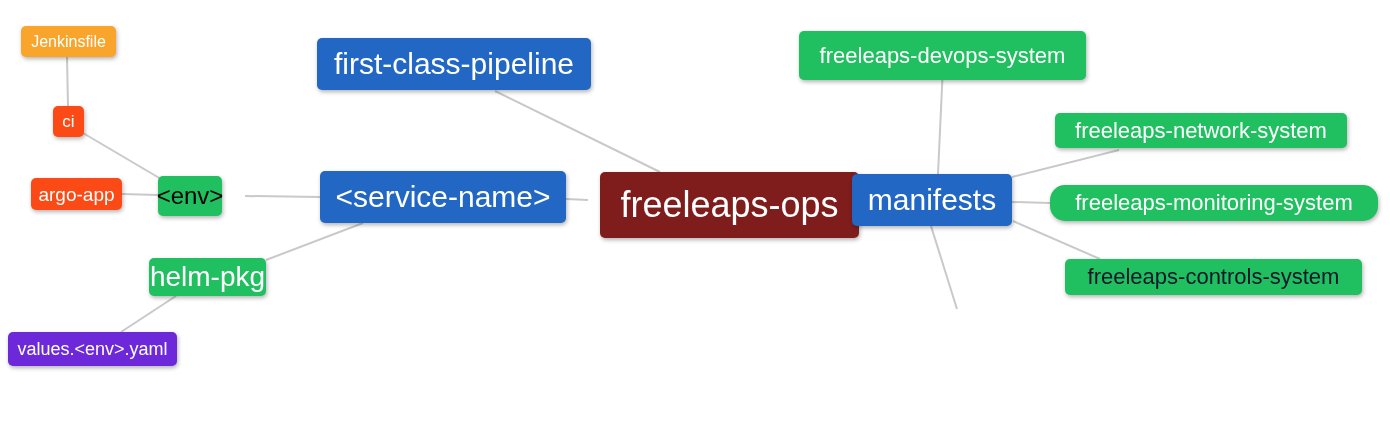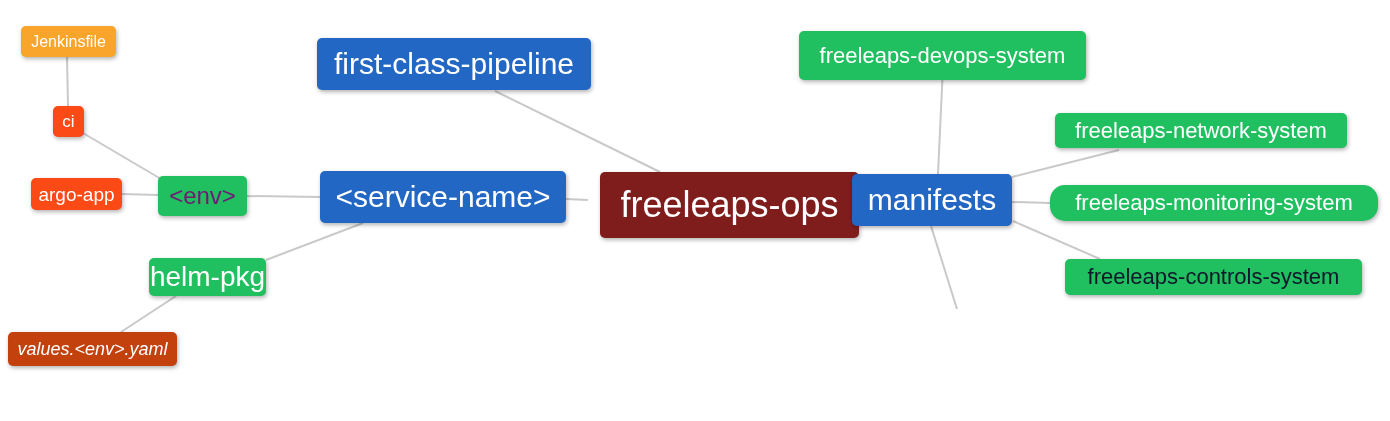--- a/index.html
+++ b/index.html
@@ -55,23 +55,23 @@
       <line x1="938" y1="174" x2="943" y2="66" stroke="#c9c9c9" stroke-width="2"></line>
       <line x1="1012" y1="177" x2="1119" y2="150" stroke="#c9c9c9" stroke-width="2"></line>
       <line x1="1012" y1="202" x2="1050" y2="203" stroke="#c9c9c9" stroke-width="2"></line>
       <line x1="1013" y1="221" x2="1100" y2="259" stroke="#c9c9c9" stroke-width="2"></line>
       <line x1="931" y1="226" x2="957" y2="309" stroke="#c9c9c9" stroke-width="2"></line>
     </svg>
   <div id="nodes">
       <div class="node" style="left: 21px; top: 26px; width: 95px; height: 31px; font-size: 16px; background: rgb(249, 164, 43); color: rgb(255, 255, 255);">Jenkinsfile</div>
       <div class="node" style="left: 53px; top: 106px; width: 31px; height: 31px; font-size: 17px; background: rgb(251, 74, 22); color: rgb(255, 255, 255);">ci</div>
       <div class="node" style="left: 31px; top: 178px; width: 91px; height: 32px; font-size: 19px; background: rgb(251, 74, 22); color: rgb(255, 255, 255);">argo-app</div>
-      <div class="node" style="left: 158px; top: 176px; width: 89px; height: 40px; font-size: 24px; background: rgb(32, 191, 96); color: #701a75;">&lt;env&gt;</div>
+      <div class="node" style="left: 158px; top: 176px; width: 64px; height: 40px; font-size: 24px; background: rgb(32, 191, 96); color: #000000;">&lt;env&gt;</div>
       <div class="node" style="left: 149px; top: 258px; width: 117px; height: 38px; font-size: 28px; background: rgb(32, 191, 96); color: rgb(255, 255, 255);">helm-pkg</div>
-      <div class="node" style="left: 8px; top: 332px; width: 169px; height: 34px; font-size: 18px; background: #c2410c; color: rgb(255, 255, 255); font-style: italic;">values.&lt;env&gt;.yaml</div>
+      <div class="node" style="left: 8px; top: 332px; width: 169px; height: 34px; font-size: 18px; background: #6d28d9; color: rgb(255, 255, 255);">values.&lt;env&gt;.yaml</div>
       <div class="node" style="left: 317px; top: 38px; width: 274px; height: 52px; font-size: 30px; background: rgb(34, 103, 195); color: rgb(255, 255, 255);">first-class-pipeline</div>
       <div class="node" style="left: 320px; top: 171px; width: 246px; height: 52px; font-size: 30px; background: rgb(34, 103, 195); color: rgb(255, 255, 255);">&lt;service-name&gt;</div>
       <div class="node" style="left: 588px; top: 172px; width: 259px; height: 66px; font-size: 36px; background: #7f1d1d; color: rgb(255, 255, 255); margin-left: 12px;">freeleaps-ops</div>
       <div class="node" style="left: 852px; top: 174px; width: 160px; height: 52px; font-size: 30px; background: rgb(34, 103, 195); color: rgb(255, 255, 255);">manifests</div>
       <div class="node" style="left: 799px; top: 31px; width: 287px; height: 49px; font-size: 22px; background: rgb(32, 191, 96); color: rgb(255, 255, 255);">freeleaps-devops-system</div>
       <div class="node" style="left: 1055px; top: 113px; width: 292px; height: 35px; font-size: 22px; background: rgb(32, 191, 96); color: rgb(255, 255, 255);">freeleaps-network-system</div>
       <div class="node" style="left: 1050px; top: 185px; width: 328px; height: 36px; font-size: 22px; background: rgb(32, 191, 96); color: rgb(255, 255, 255); border-radius: 15px;">freeleaps-monitoring-system</div>
       <div class="node" style="left: 1065px; top: 259px; width: 297px; height: 36px; font-size: 22px; background: rgb(32, 191, 96); color: #0f172a; text-align: center;">freeleaps-controls-system</div>
     </div>
 </div>

